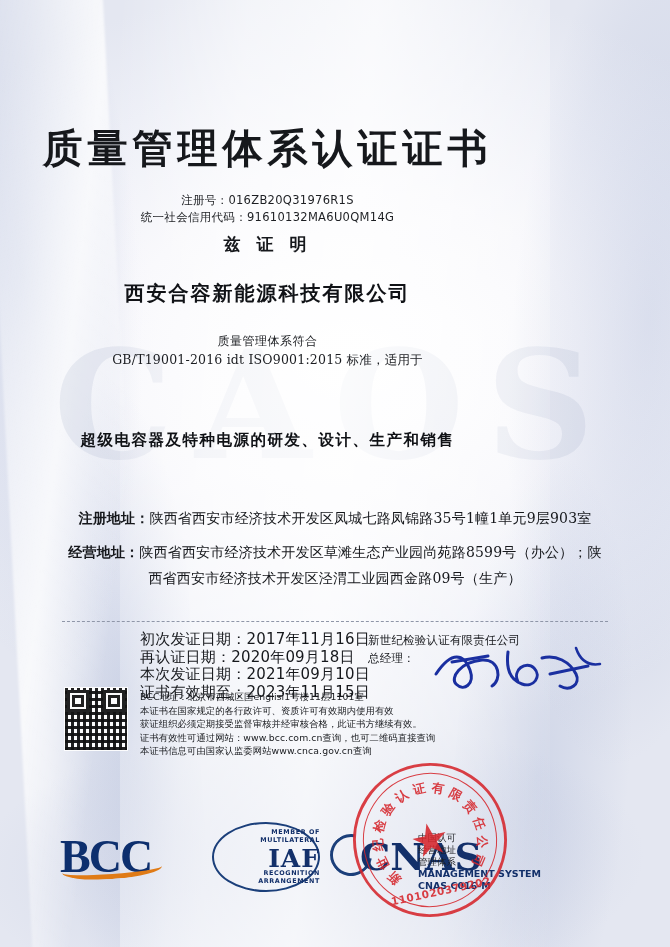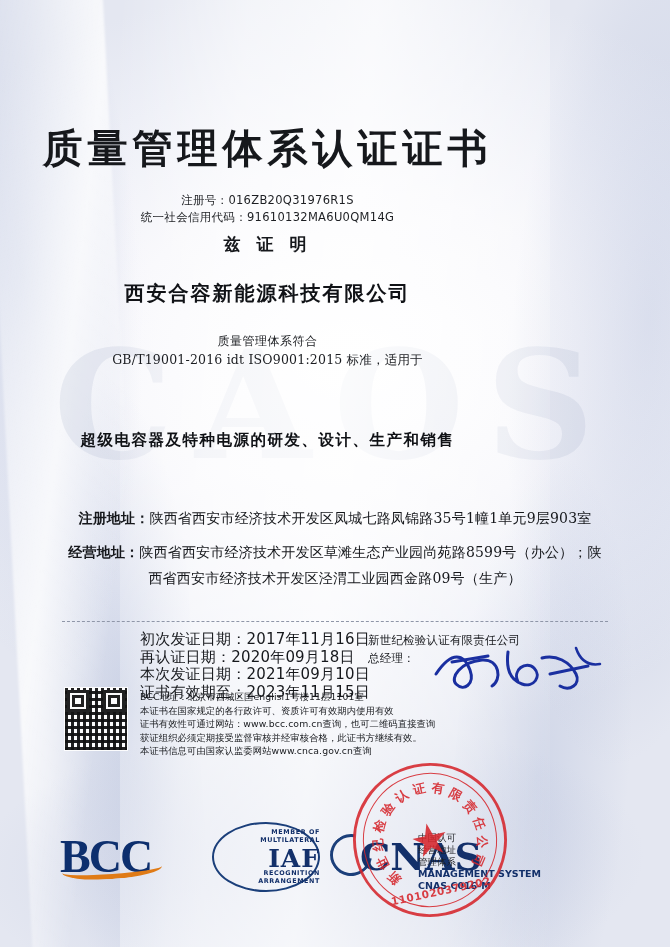--- a/index.html
+++ b/index.html
@@ -528,22 +528,22 @@
         <path d="M120 34 L158 26" stroke="#1a2fa0" stroke-width="3" stroke-linecap="round"></path>
         <path d="M146 8 C150 20, 158 26, 170 24" stroke="#1a2fa0" stroke-width="2.5" stroke-linecap="round" fill="none"></path>
       </svg>
     </div>
 
     <div class="qr"></div>
 
     <div class="fineprint">
       <div>BCC地址：北京市西城区国englisi1号楼11层1101室</div>
       <div>本证书在国家规定的各行政许可、资质许可有效期内使用有效</div>
+      <div>获证组织必须定期接受监督审核并经审核合格，此证书方继续有效。</div>
       <div>证书有效性可通过网站：www.bcc.com.cn查询，也可二维码直接查询</div>
-      <div>获证组织必须定期接受监督审核并经审核合格，此证书方继续有效。</div>
       <div>本证书信息可由国家认监委网站www.cnca.gov.cn查询</div>
     </div>
 
     <div class="logos">
       <div class="logo-bcc">
         <span>BCC</span>
         <span class="swoosh"></span>
       </div>
 
       <div class="logo-iaf">

